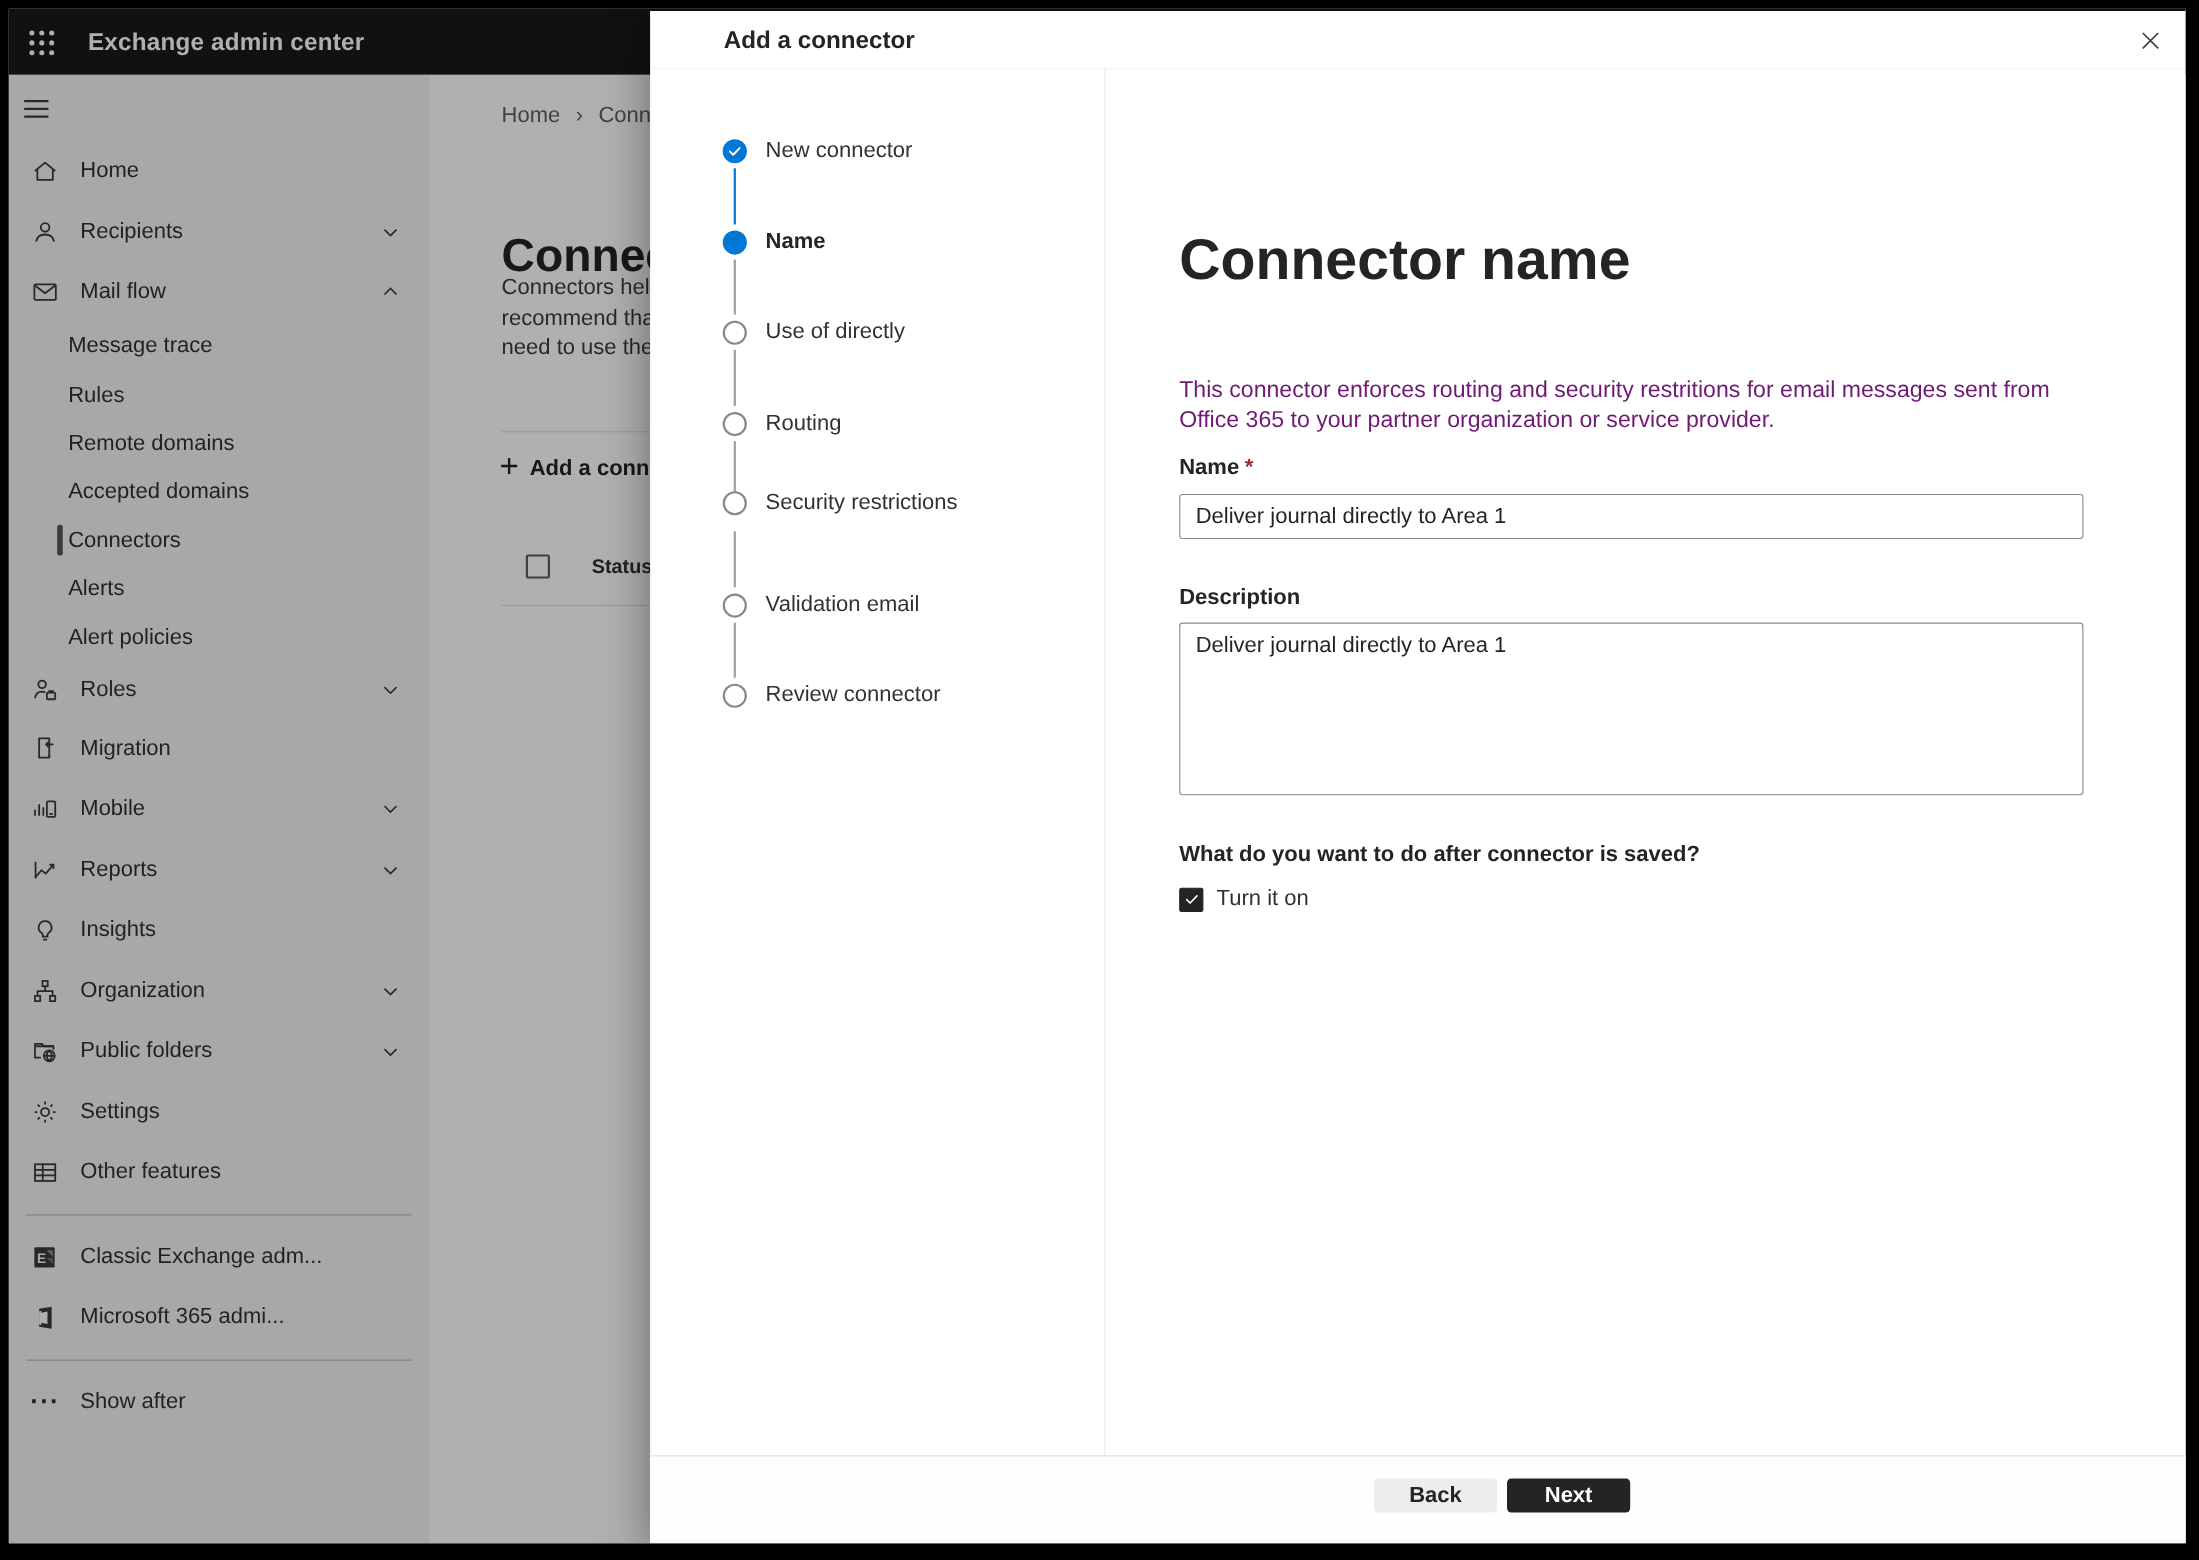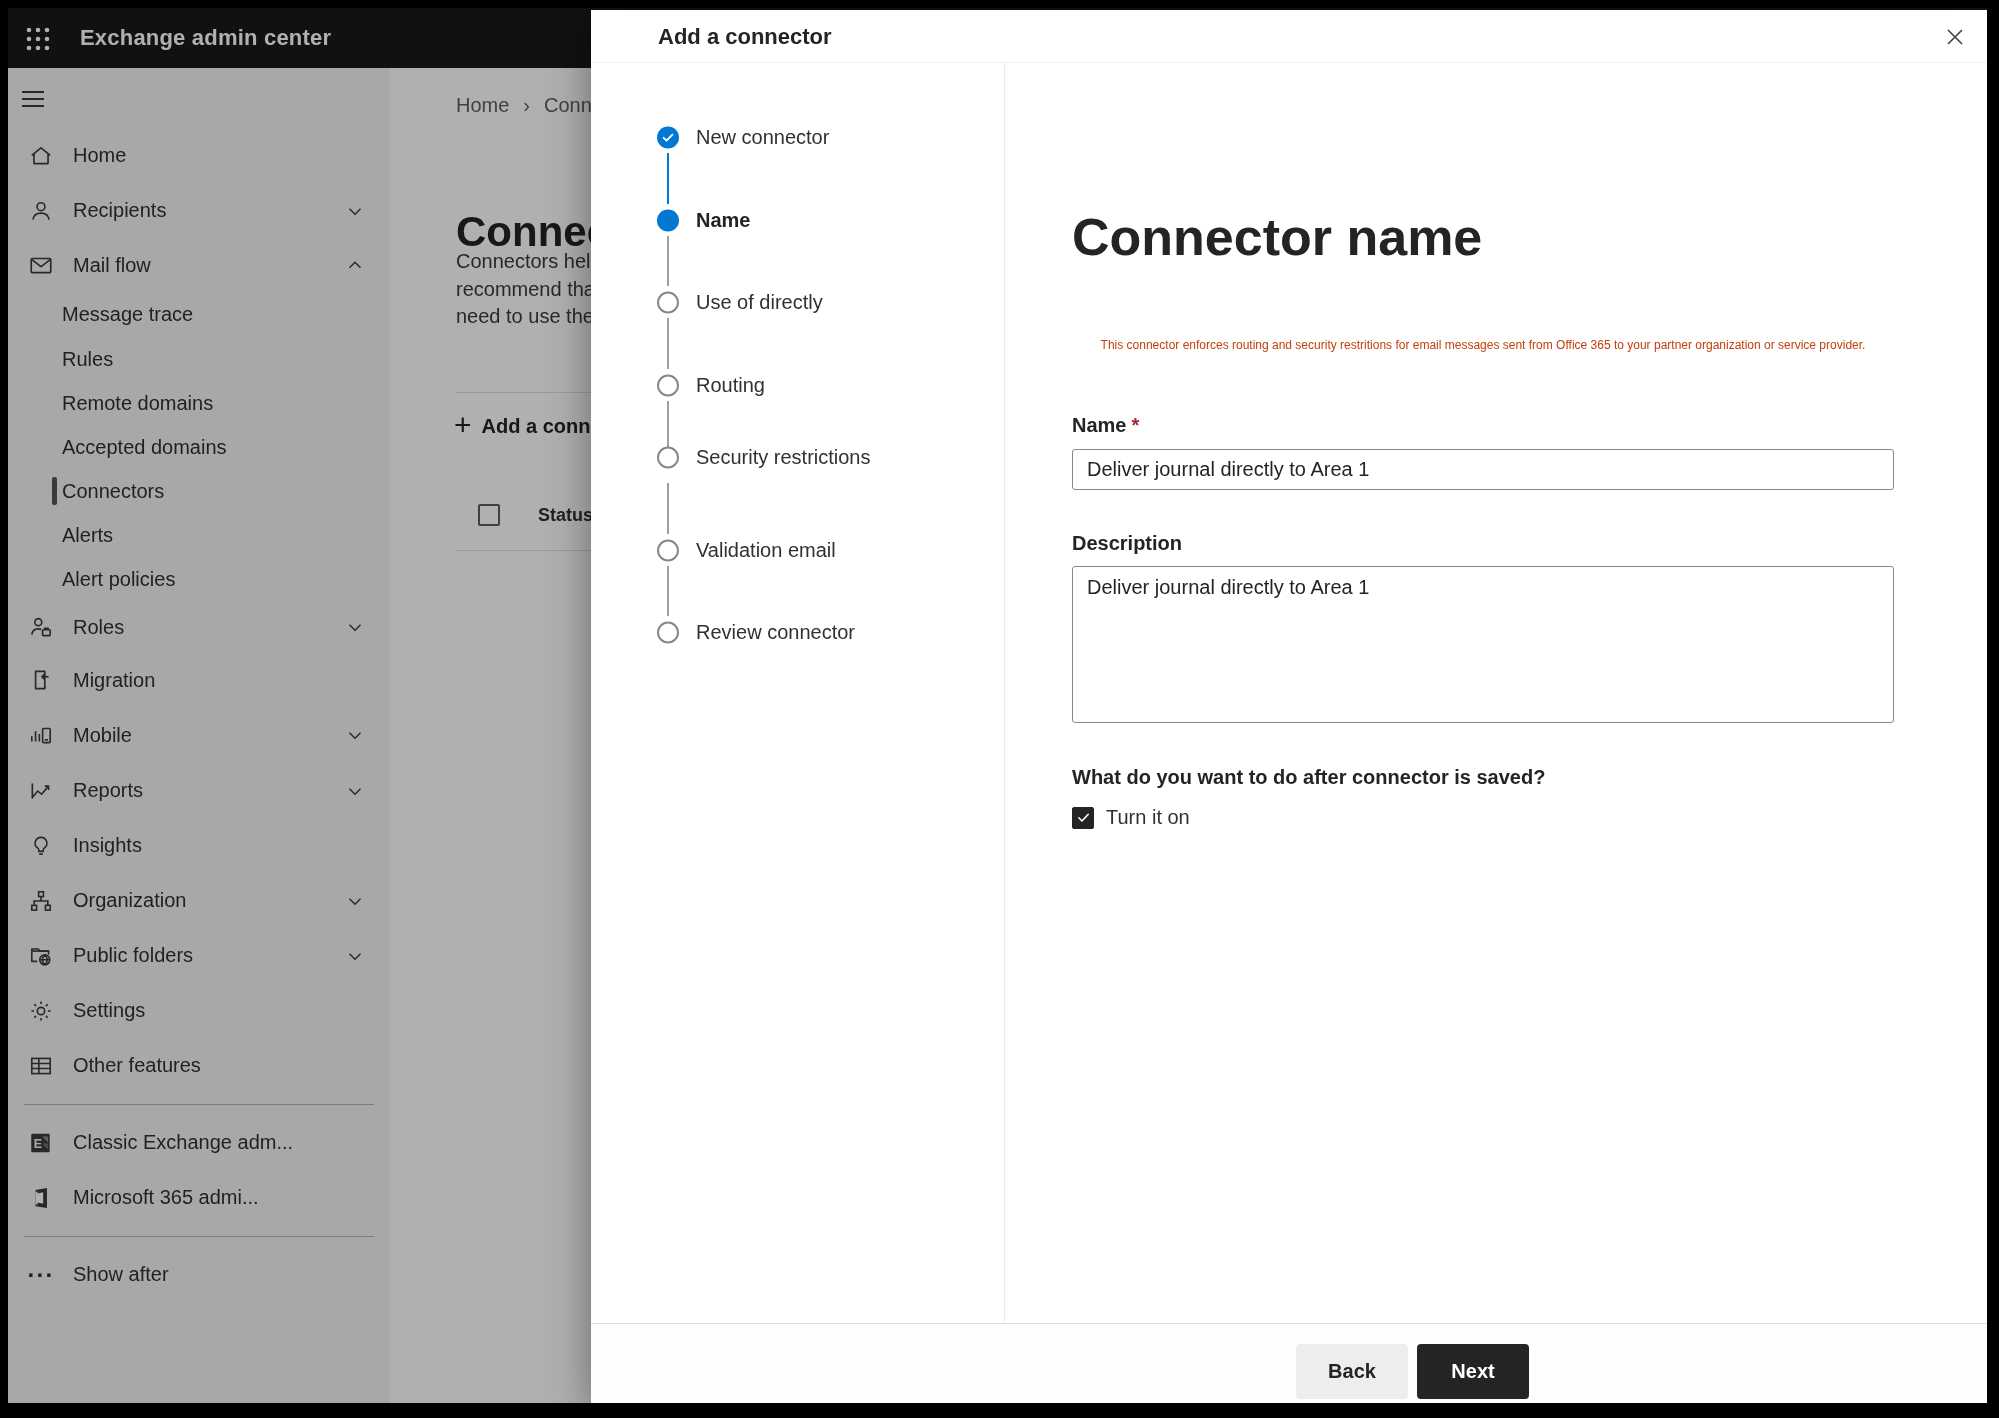--- a/index.html
+++ b/index.html
@@ -58,35 +58,35 @@
   .dot.completed{background:#0078d4;}
   .dot.current{background:#0078d4;}
   .dot.upcoming{background:#fff;border:2px solid #8a8886;}
   .step-lbl{font-size:20px;color:#323130;white-space:nowrap;}
   .step.current .step-lbl{font-weight:700;color:#242424;}
   .stepline{position:absolute;left:76px;width:2px;background:#a19f9d;}
   .stepline.blue{background:#0078d4;}
 
   .dlg-content{position:absolute;left:481px;top:0;width:822px;}
   .c-heading{position:absolute;left:0;top:162px;font-size:52px;font-weight:700;color:#242424;white-space:nowrap;}
-  .c-desc{position:absolute;left:0;top:310px;width:822px;font-size:12px;line-height:27px;color:#c2410c;text-align:center;}
+  .c-desc{position:absolute;left:0;top:310px;width:822px;font-size:21px;line-height:27px;color:#701a75;}
   .f-label{position:absolute;left:0;font-size:20px;font-weight:700;color:#242424;}
   .req{color:#a4262c;font-weight:700;margin-left:5px;}
   .c-input{position:absolute;left:0;top:439px;width:822px;height:41px;border:1px solid #8a8886;border-radius:3px;
            font-family:inherit;font-size:20px;color:#242424;padding:0 14px;background:#fff;}
   .c-textarea{position:absolute;left:0;top:556px;width:822px;height:157px;border:1px solid #8a8886;border-radius:3px;
            font-family:inherit;font-size:20px;color:#242424;padding:9px 14px;background:#fff;resize:none;}
   .c-question{position:absolute;left:0;top:756px;font-size:20px;font-weight:700;color:#242424;}
   .c-cbrow{position:absolute;left:0;top:796px;display:flex;align-items:center;gap:12px;cursor:pointer;}
   .c-cb{width:22px;height:22px;background:#242424;border:1px solid #242424;border-radius:2px;display:flex;align-items:center;justify-content:center;}
   .c-cblbl{font-size:20px;color:#323130;}
 
   .dlg-footer{position:absolute;left:0;bottom:0;width:100%;height:80px;border-top:1px solid #e1dfdd;background:#fefefe;}
-  .btn{position:absolute;top:20px;height:55px;width:112px;border:none;border-radius:4px;font-family:inherit;
-       font-size:20px;font-weight:600;cursor:pointer;margin-left:47px;}
+  .btn{position:absolute;top:20px;height:31px;width:112px;border:none;border-radius:4px;font-family:inherit;
+       font-size:20px;font-weight:600;cursor:pointer;}
   .btn-back{left:658px;background:#ededed;color:#242424;}
   .btn-next{left:779px;background:#242424;color:#ffffff;}
 
   svg{display:block;}
 </style>
 </head>
 <body>
 
 <div class="canvas">
   <div class="screen">

